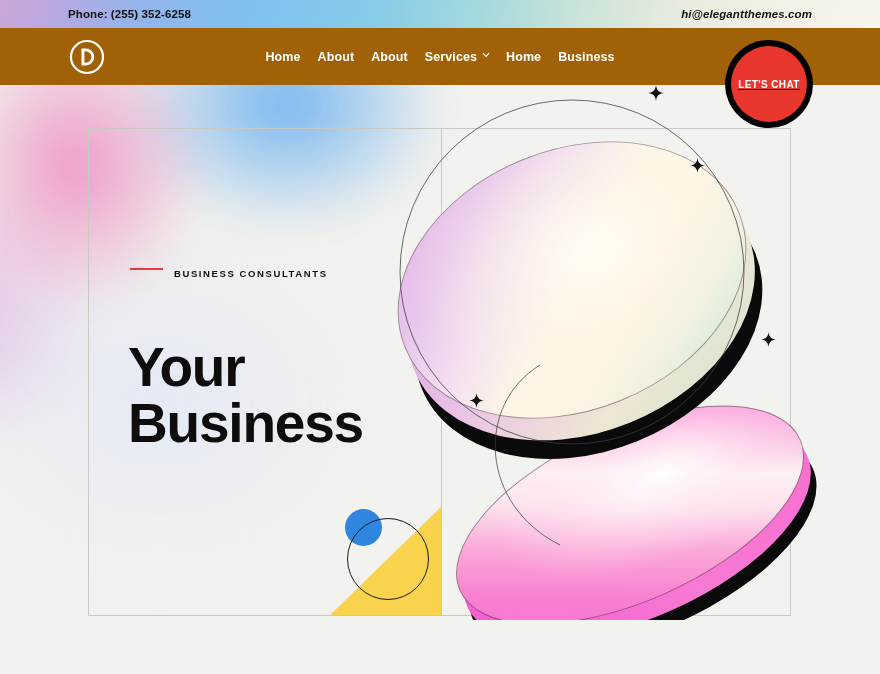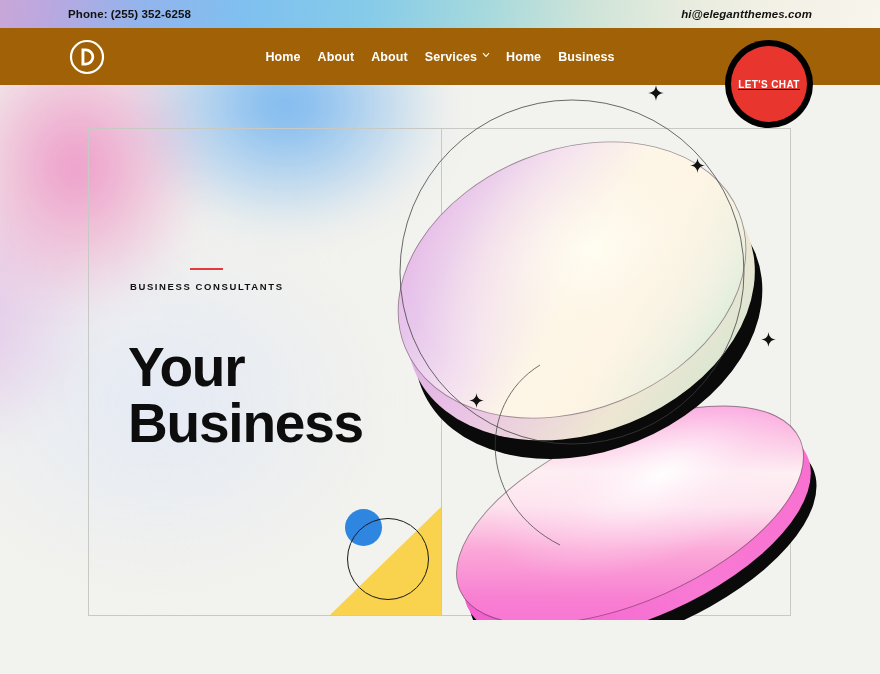--- a/index.html
+++ b/index.html
@@ -85,21 +85,21 @@
     background: #2f86e0; border-radius: 50%;
   }
   .ring-dot {
     position: absolute; left: 347px; top: 518px; width: 82px; height: 82px;
     border: 1.4px solid #1a1a1a; border-radius: 50%;
   }
 
   
   .eyebrow-row {
     position: absolute; left: 130px; top: 268px;
-    display: flex; align-items: center; gap: 11px; flex-direction: column;
+    display: flex; align-items: flex-start; gap: 11px;
   }
   .eyebrow-line { width: 33px; height: 1.5px; background: #e33b3b; }
   .eyebrow-text {
     font-size: 9.5px; font-weight: bold; letter-spacing: 1.6px; color: #111;
   }
   .headline {
     position: absolute; left: 128px; top: 283px; width: 300px;
     font-size: 55px; line-height: 56px; font-weight: bold;
     color: #0d0d0d; letter-spacing: -1.2px;
   }

